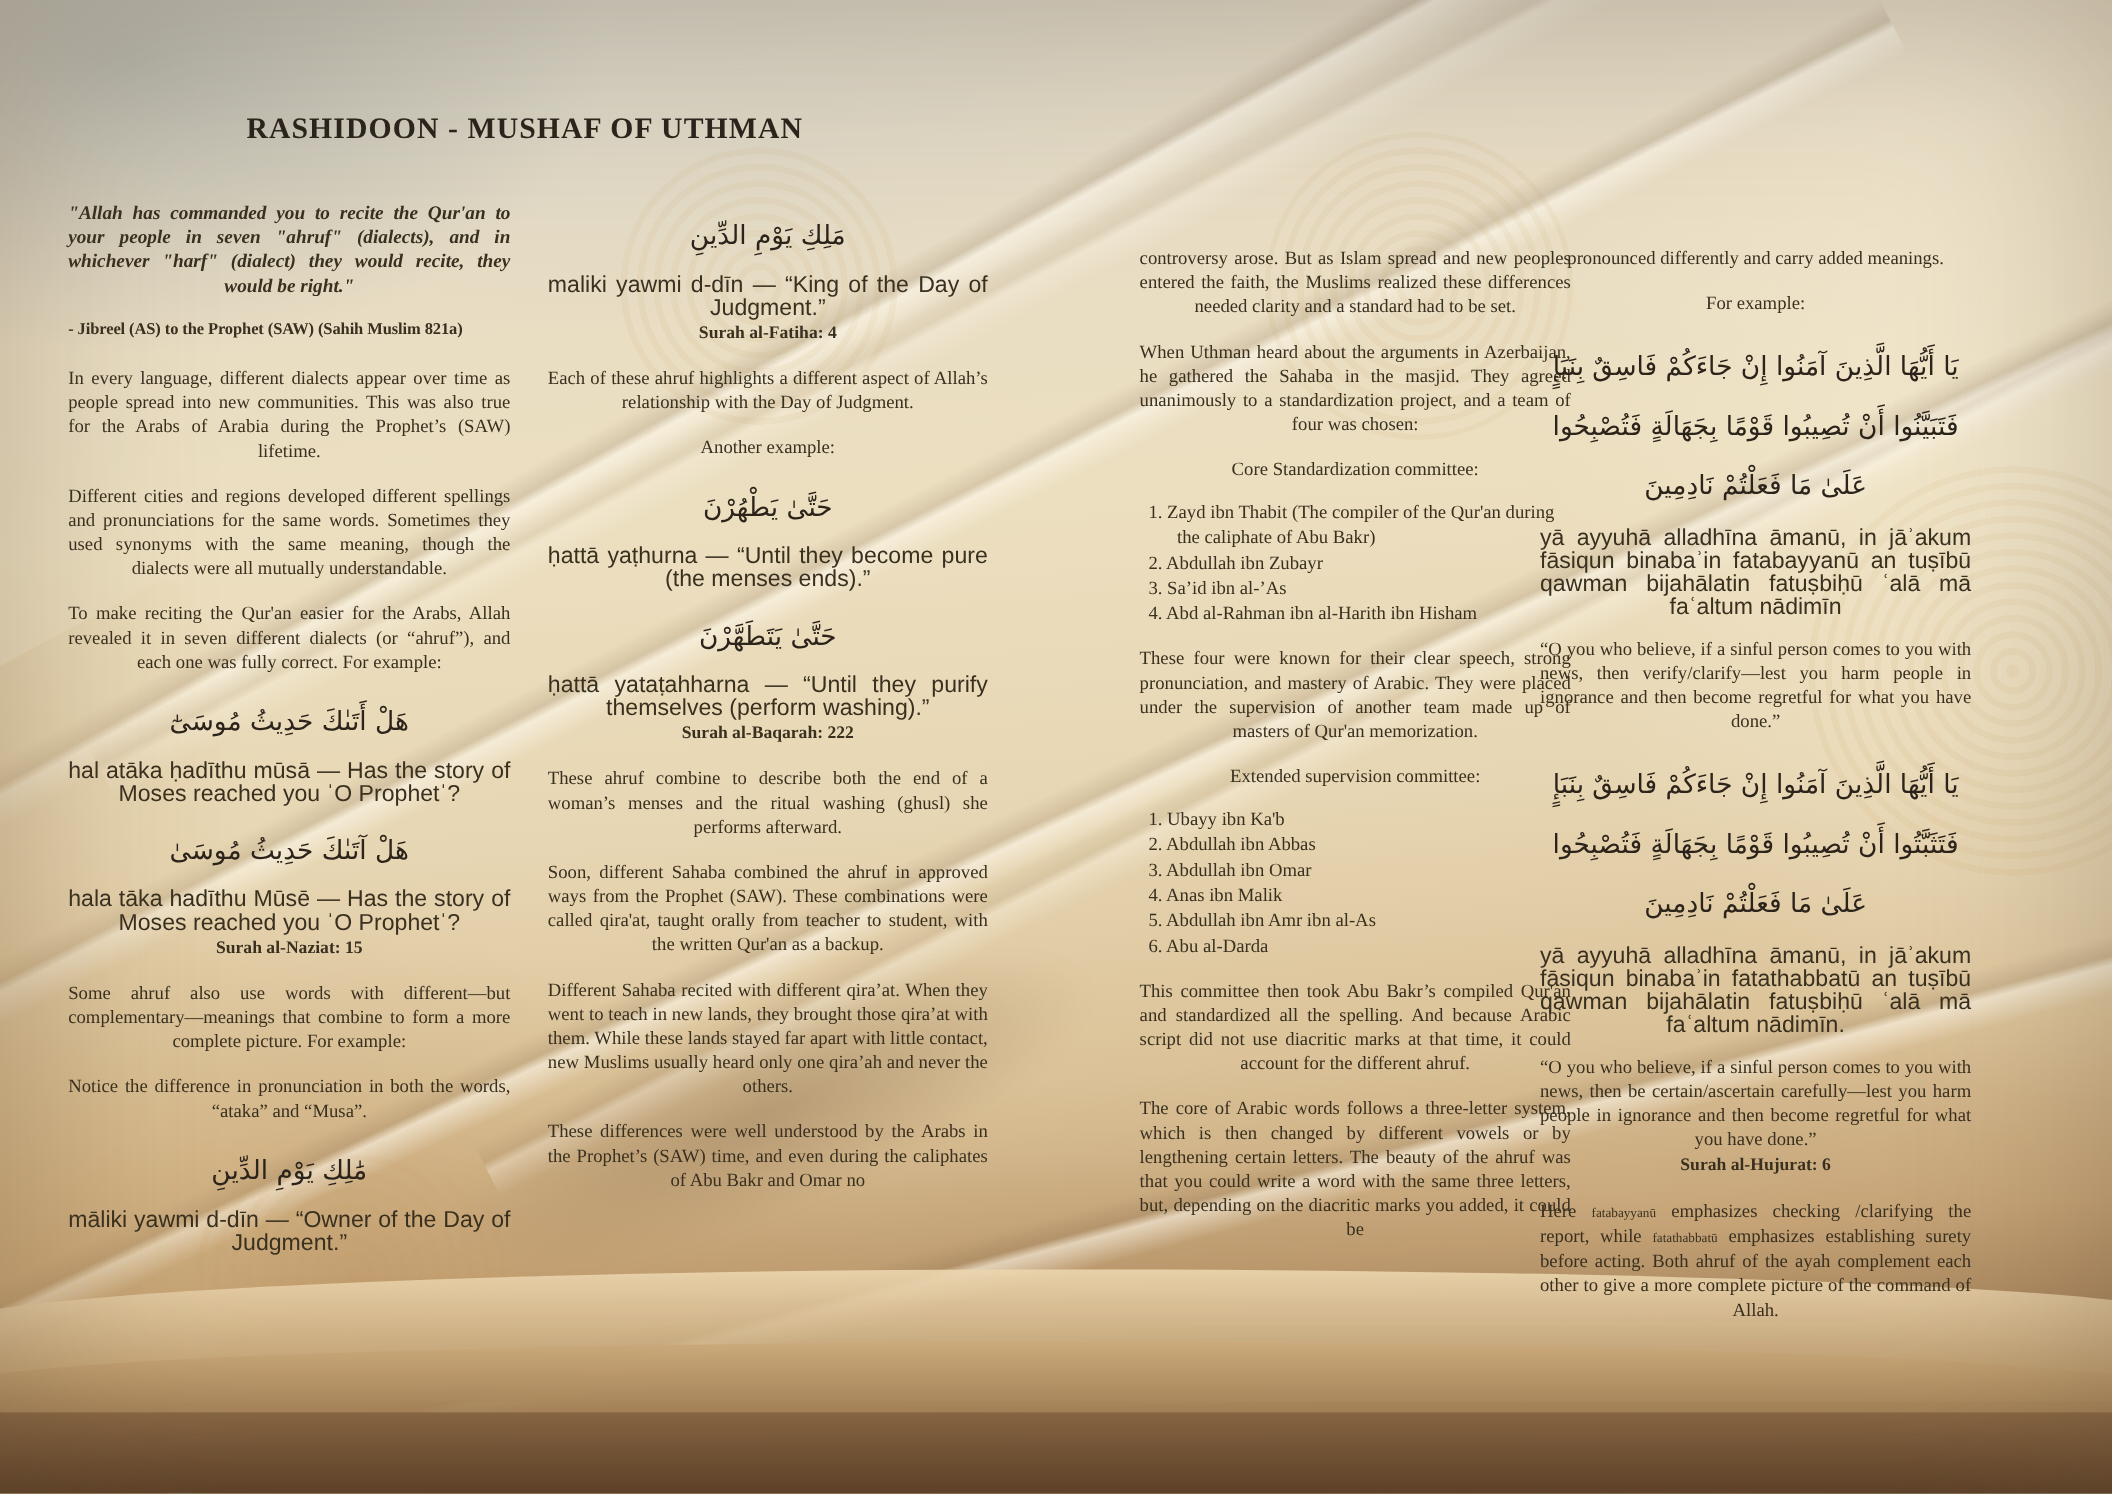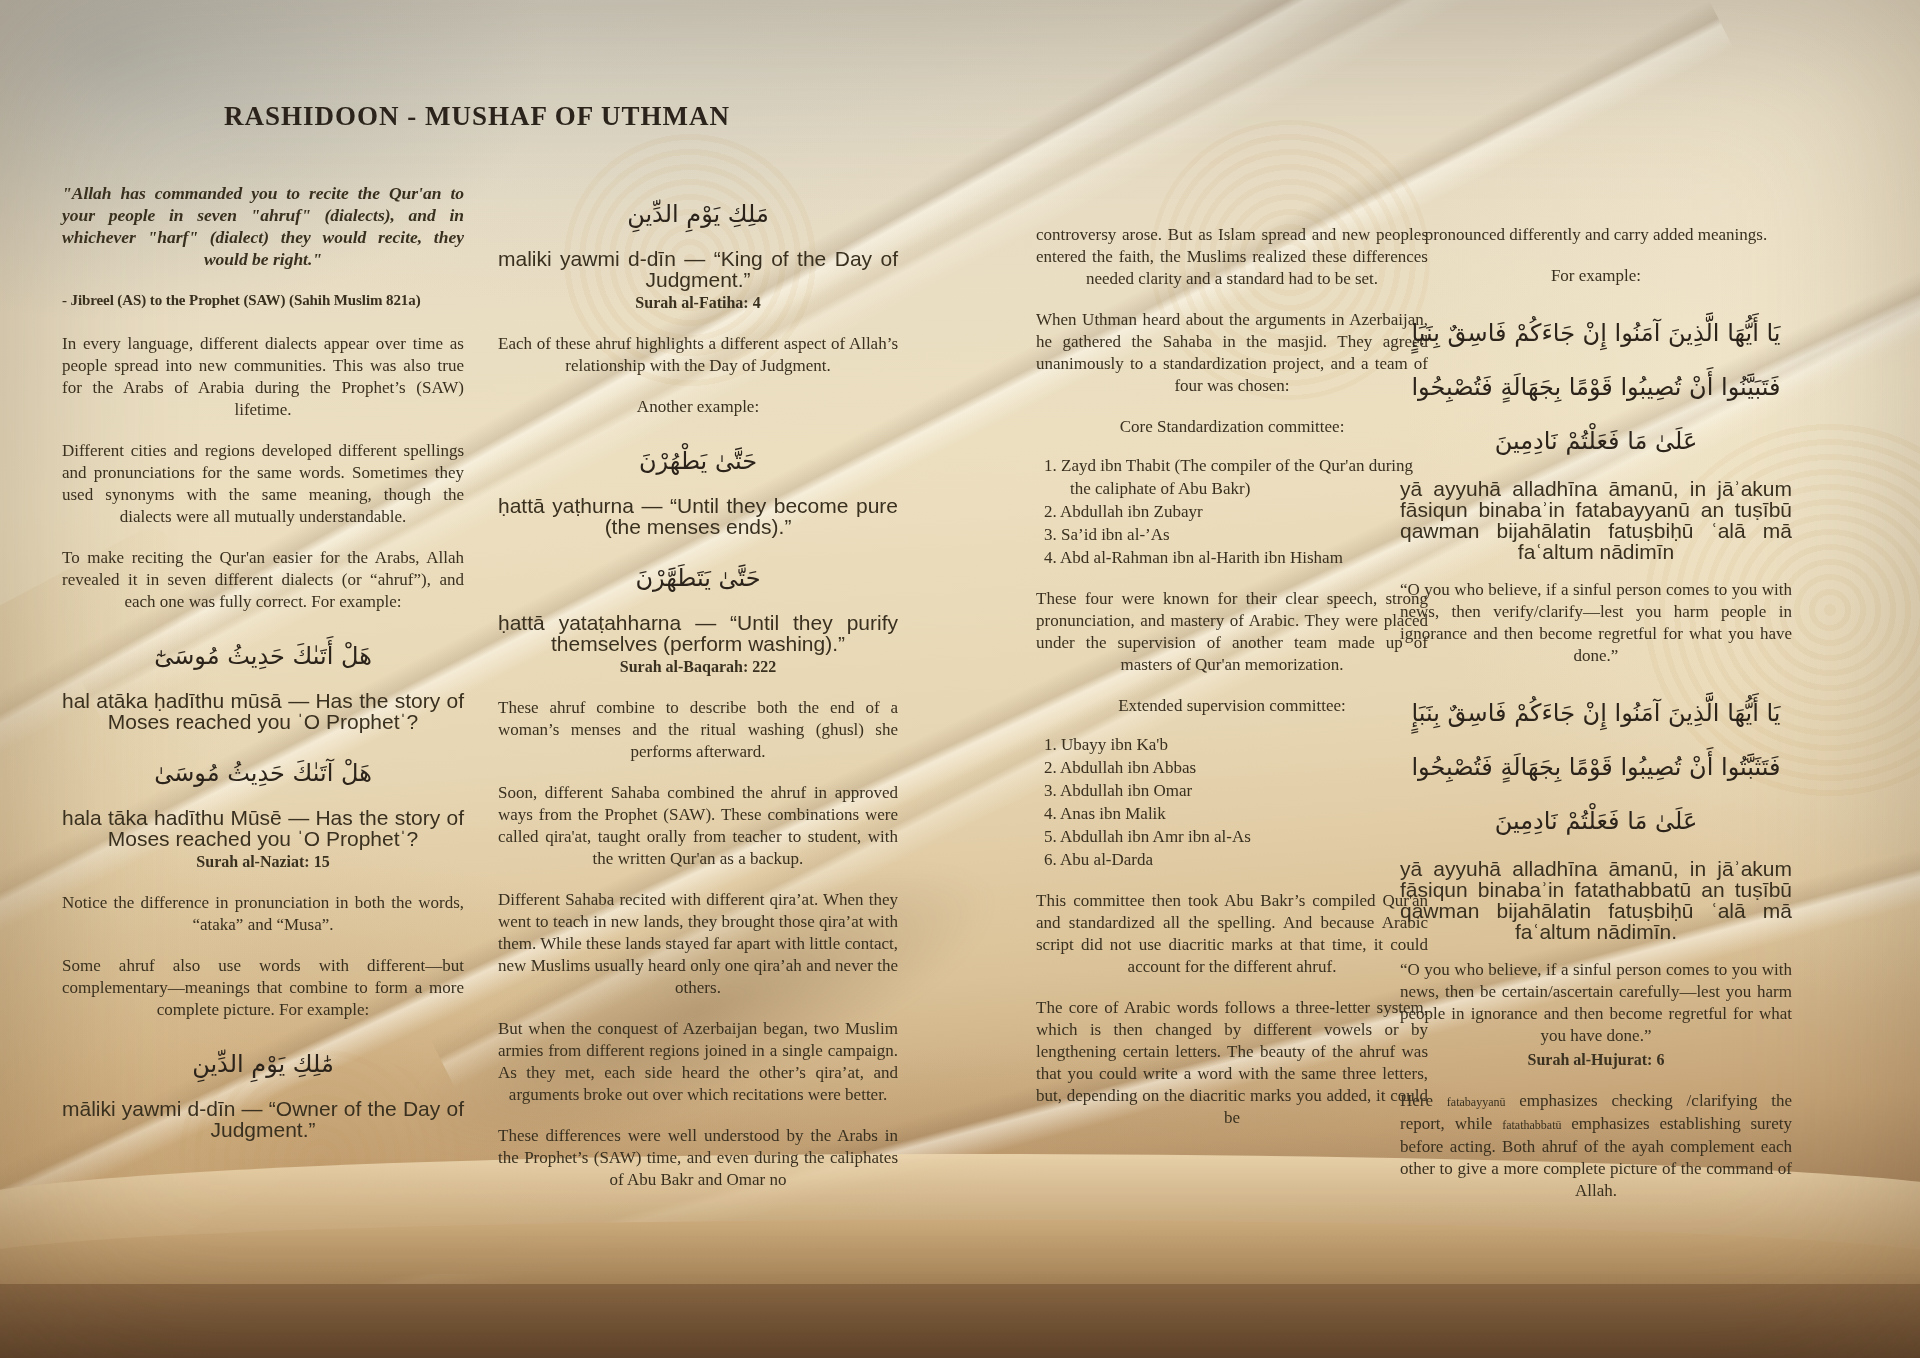--- a/index.html
+++ b/index.html
@@ -89,41 +89,40 @@
     <p class="quote">"Allah has commanded you to recite the Qur'an to your people in seven "ahruf" (dialects), and in whichever "harf" (dialect) they would recite, they would be right."</p>
     <p class="attrib">- Jibreel (AS) to the Prophet (SAW) (Sahih Muslim 821a)</p>
     <p>In every language, different dialects appear over time as people spread into new communities. This was also true for the Arabs of Arabia during the Prophet’s (SAW) lifetime.</p>
     <p>Different cities and regions developed different spellings and pronunciations for the same words. Sometimes they used synonyms with the same meaning, though the dialects were all mutually understandable.</p>
     <p>To make reciting the Qur'an easier for the Arabs, Allah revealed it in seven different dialects (or “ahruf”), and each one was fully correct. For example:</p>
     <p class="arabic" dir="rtl" lang="ar">هَلْ أَتَىٰكَ حَدِيثُ مُوسَىٰٓ</p>
     <p class="caption">hal atāka ḥadīthu mūsā — Has the story of Moses reached you ˈO Prophetˈ?</p>
     <p class="arabic" dir="rtl" lang="ar">هَلْ آتَىٰكَ حَدِيثُ مُوسَىٰ</p>
     <p class="caption tight">hala tāka hadīthu Mūsē — Has the story of Moses reached you ˈO Prophetˈ?</p>
     <p class="ref">Surah al-Naziat: 15</p>
+    <p>Some ahruf also use words with different—but complementary—meanings that combine to form a more complete picture. For example:</p>
     <p>Notice the difference in pronunciation in both the words, “ataka” and “Musa”.</p>
-    <p>Some ahruf also use words with different—but complementary—meanings that combine to form a more complete picture. For example:</p>
     <p class="arabic" dir="rtl" lang="ar">مَٰلِكِ يَوْمِ الدِّينِ</p>
     <p class="caption">māliki yawmi d-dīn — “Owner of the Day of Judgment.”</p>
   </div>
 
   <div class="col col2">
     <p class="arabic" dir="rtl" lang="ar">مَلِكِ يَوْمِ الدِّينِ</p>
     <p class="caption tight">maliki yawmi d-dīn — “King of the Day of Judgment.”</p>
     <p class="ref">Surah al-Fatiha: 4</p>
     <p>Each of these ahruf highlights a different aspect of Allah’s relationship with the Day of Judgment.</p>
     <p>Another example:</p>
     <p class="arabic" dir="rtl" lang="ar">حَتَّىٰ يَطْهُرْنَ</p>
     <p class="caption">ḥattā yaṭhurna — “Until they become pure (the menses ends).”</p>
     <p class="arabic" dir="rtl" lang="ar">حَتَّىٰ يَتَطَهَّرْنَ</p>
     <p class="caption tight">ḥattā yataṭahharna — “Until they purify themselves (perform washing).”</p>
     <p class="ref">Surah al-Baqarah: 222</p>
     <p>These ahruf combine to describe both the end of a woman’s menses and the ritual washing (ghusl) she performs afterward.</p>
     <p>Soon, different Sahaba combined the ahruf in approved ways from the Prophet (SAW). These combinations were called qira'at, taught orally from teacher to student, with the written Qur'an as a backup.</p>
     <p>Different Sahaba recited with different qira’at. When they went to teach in new lands, they brought those qira’at with them. While these lands stayed far apart with little contact, new Muslims usually heard only one qira’ah and never the others.</p>
-    <p>But when the conquest of Azerbaijan began, two Muslim armies from different regions joined in a single campaign. As they met, each side heard the other’s qira’at, and arguments broke out over which recitations were better.</p>
     <p>These differences were well understood by the Arabs in the Prophet’s (SAW) time, and even during the caliphates of Abu Bakr and Omar no</p>
   </div>
 
   <div class="col col3">
     <p>controversy arose. But as Islam spread and new peoples entered the faith, the Muslims realized these differences needed clarity and a standard had to be set.</p>
     <p>When Uthman heard about the arguments in Azerbaijan, he gathered the Sahaba in the masjid. They agreed unanimously to a standardization project, and a team of four was chosen:</p>
     <p class="heading">Core Standardization committee:</p>
     <div class="list">
       <div>1. Zayd ibn Thabit (The compiler of the Qur'an during the caliphate of Abu Bakr)</div>
       <div>2. Abdullah ibn Zubayr</div>

